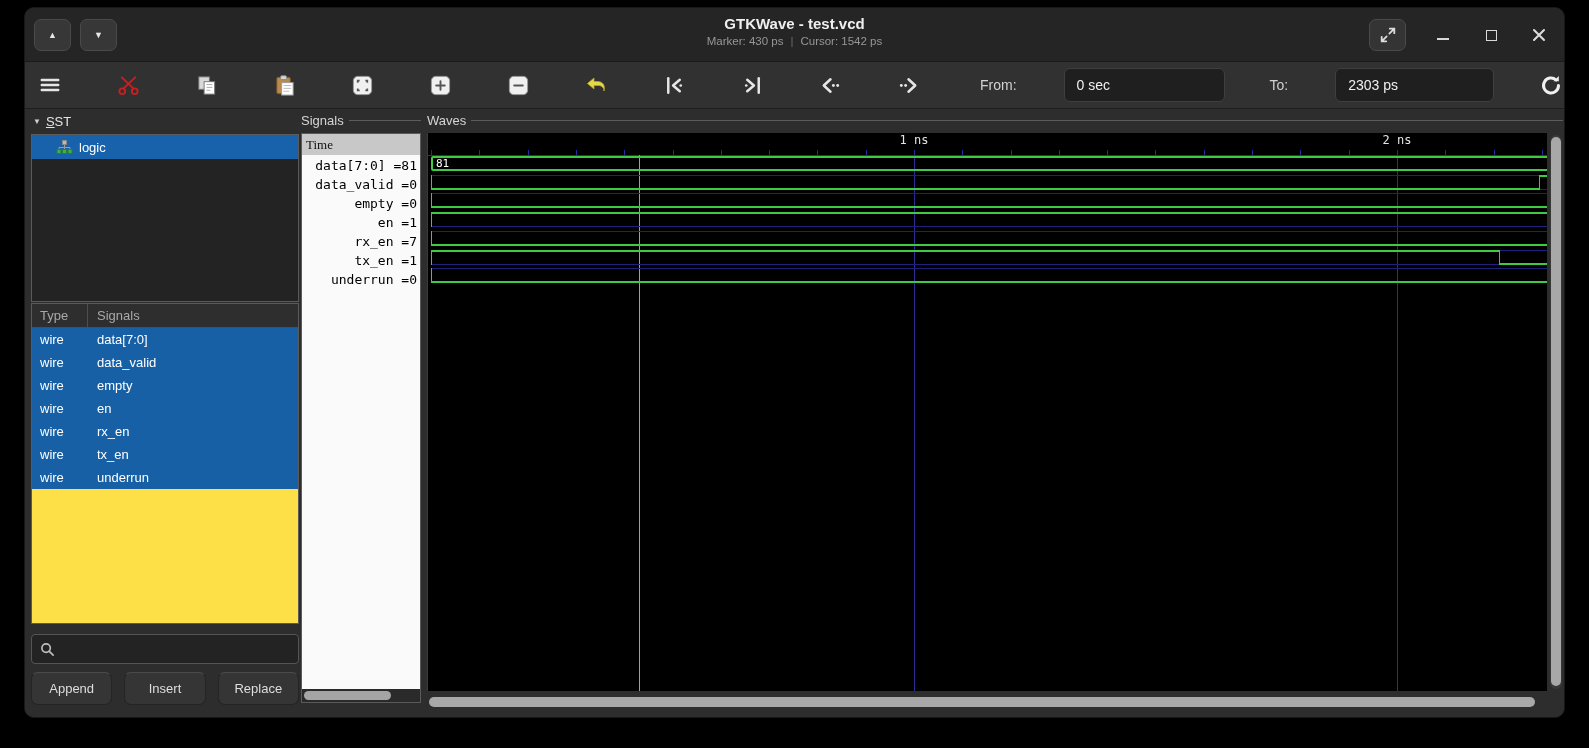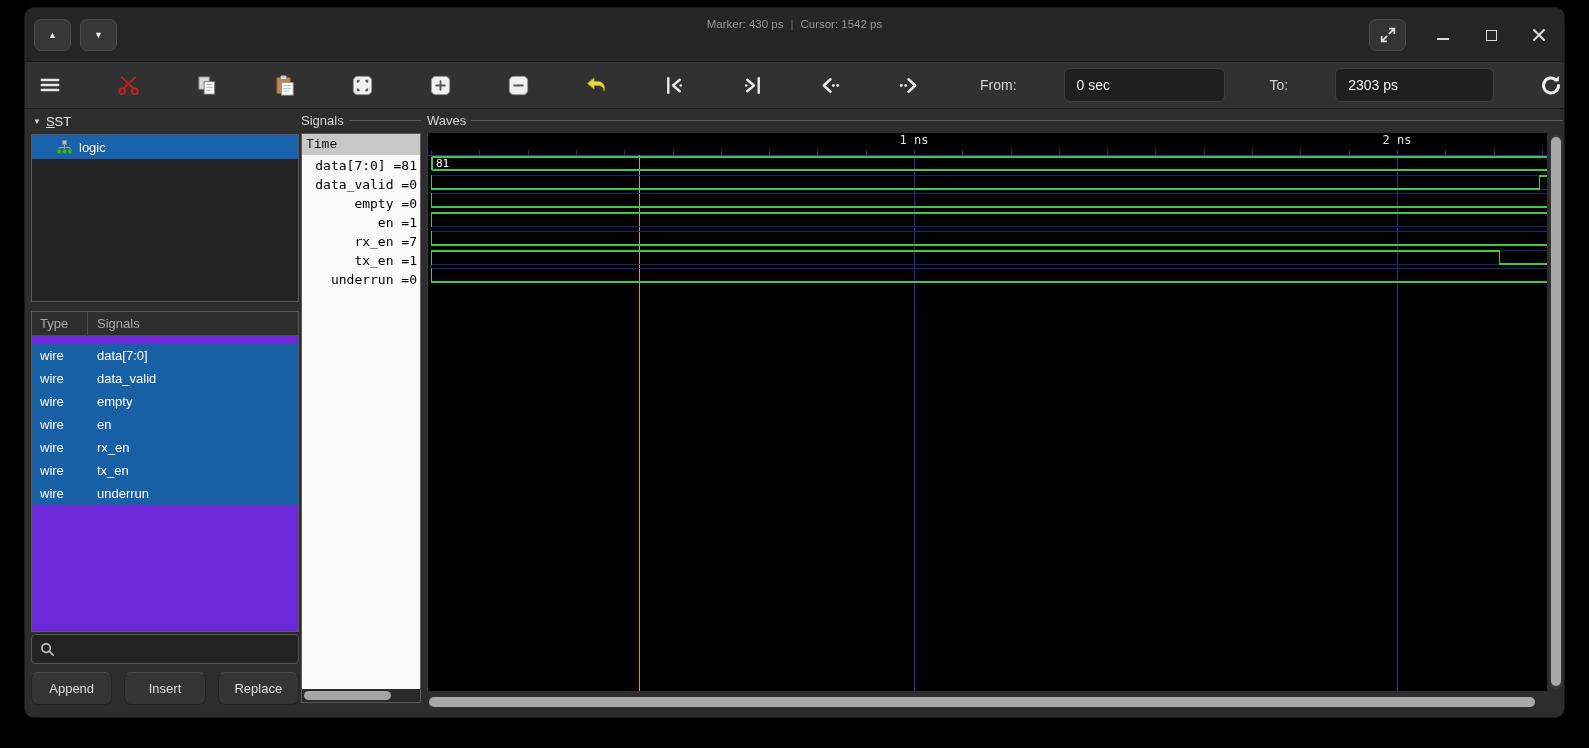--- a/index.html
+++ b/index.html
@@ -39,43 +39,43 @@
 
   
   .left-panel { position:absolute; left:6px; top:2px; width:268px; height:594px; }
   .sst-header { height:20px; display:flex; align-items:center; color:#e3e3e3; font-size:13px; }
   .sst-header .tri { font-size:8px; color:#cfcfcf; margin:0 5px 0 2px; }
   .sst-header .mn { text-decoration:underline; }
   .tree-box { position:absolute; left:0; top:23px; width:268px; height:168px;
               background:#232323; border:1px solid #5a5a5a; }
   .tree-row { height:24px; background:#1862ac; display:flex; align-items:center; color:#fff; font-size:13px; }
   .tree-row .hicon { margin:0 6px 0 24px; display:flex; }
-  .table-box { position:absolute; left:0; top:200px; width:268px; height:321px;
-               background:#6d28d9; border:1px solid #5a5a5a; display:flex; flex-direction:column;gap:8px; }
+  .table-box { position:absolute; left:0; top:192px; width:268px; height:321px;
+               background:#fde047; border:1px solid #5a5a5a; display:flex; flex-direction:column; }
   .thead { height:24px; background:#2e2e2e; border-bottom:1px solid #4e4e4e; display:flex; flex:none;
            color:#a9a9a9; font-size:13px; align-items:center; }
   .thead .c1 { width:56px; padding-left:8px; border-right:1px solid #4e4e4e; height:100%; display:flex; align-items:center; }
   .thead .c2 { flex:1; padding-left:9px; }
   .trow { height:23px; background:#1760a6; display:flex; align-items:center; color:#fff; font-size:13px; flex:none; }
   .trow .c1 { width:56px; padding-left:8px; }
   .trow .c2 { flex:1; padding-left:9px; }
   .search-box { position:absolute; left:0; top:523px; width:268px; height:30px; background:#232323;
                 border:1px solid #555; border-radius:4px; display:flex; align-items:center; padding-left:8px; }
   .search-input { flex:1; background:transparent; border:none; outline:none; color:#eee; font-size:13px; margin-left:6px; }
   .action-row { position:absolute; left:0; top:561px; width:268px; height:33px; display:flex; gap:12px; }
   .act-btn { flex:1; background:#353535; border:1px solid #242424; border-top-color:#4b4b4b;
              border-radius:7px; color:#dedede; font-size:13px; }
 
   
   .mid-panel { position:absolute; left:276px; top:2px; width:120px; height:596px; }
   .frame-title { height:18px; display:flex; align-items:center; color:#d5d5d5; font-size:13px; }
   .frame-title .line { flex:1; border-top:1px solid #5c5c5c; margin-left:5px; margin-top:1px; }
   .sig-frame { position:absolute; left:0; top:22px; width:120px; bottom:4px; border:1px solid #5a5a5a;
                background:#2a2a2a; display:flex; flex-direction:column; }
-  .time-hdr { height:21px; background:#c8c8c8; color:#111; font-family:Liberation Mono, monospace;
+  .time-hdr { height:21px; background:#c8c8c8; color:#111; font-family:Liberation Serif, serif;
               font-size:13px; display:flex; align-items:center; padding-left:4px; flex:none; }
   .sig-list { flex:1; background:#fafafa; padding-top:1px; overflow:hidden; }
   .sig-entry { height:19px; display:flex; justify-content:flex-end; align-items:center; padding-right:3px;
                font-family:"DejaVu Sans Mono",monospace; font-size:13px; color:#000; white-space:pre; }
   .mid-hscroll { height:13px; background:#2a2a2a; flex:none; display:flex; align-items:center; padding:0 2px; }
   .mid-hscroll .thumb { height:9px; width:76%; background:#a5a5a5; border-radius:5px; }
 
   
   .waves-panel { position:absolute; left:402px; top:2px; width:1136px; height:600px; }
   .wave-canvas { position:absolute; left:0; top:22px; width:1120px; height:558px; background:#000;
@@ -96,20 +96,21 @@
   <div class="titlebar">
     <div class="tb-nav">
       <div class="nav-btn">
             <span>▲</span>
           </div>
       <div class="nav-btn">
             <span>▼</span>
           </div>
     </div>
     <div class="title-center">
+      <div class="title-main">GTKWave - test.vcd</div>
       <div class="title-sub">
         <span>Marker: 430 ps</span><span class="sep">|</span><span>Cursor: 1542 ps</span>
       </div>
     </div>
     <div class="win-controls">
       <div class="fs-btn">
         <svg width="18" height="18" viewBox="0 0 20 20">
               <path d="M12 3h5v5M17 3l-5.5 5.5M8 17H3v-5M3 17l5.5-5.5" stroke="#dcdcdc" stroke-width="2" fill="none" stroke-linecap="round"></path>
             </svg>
       </div>

